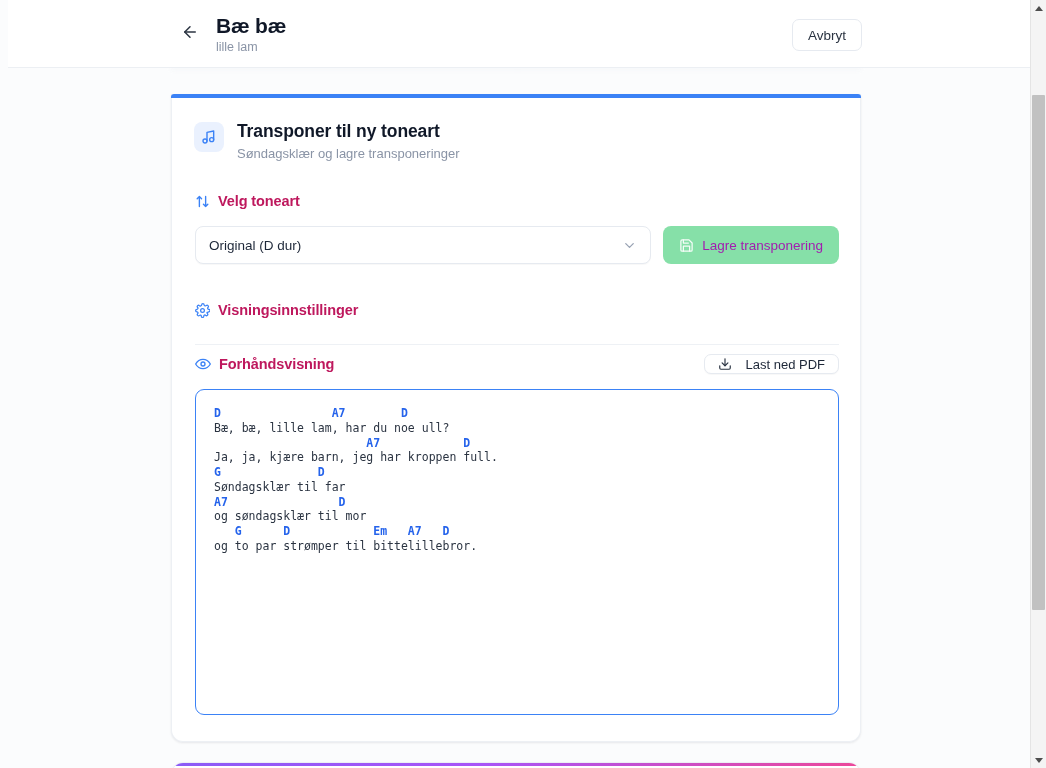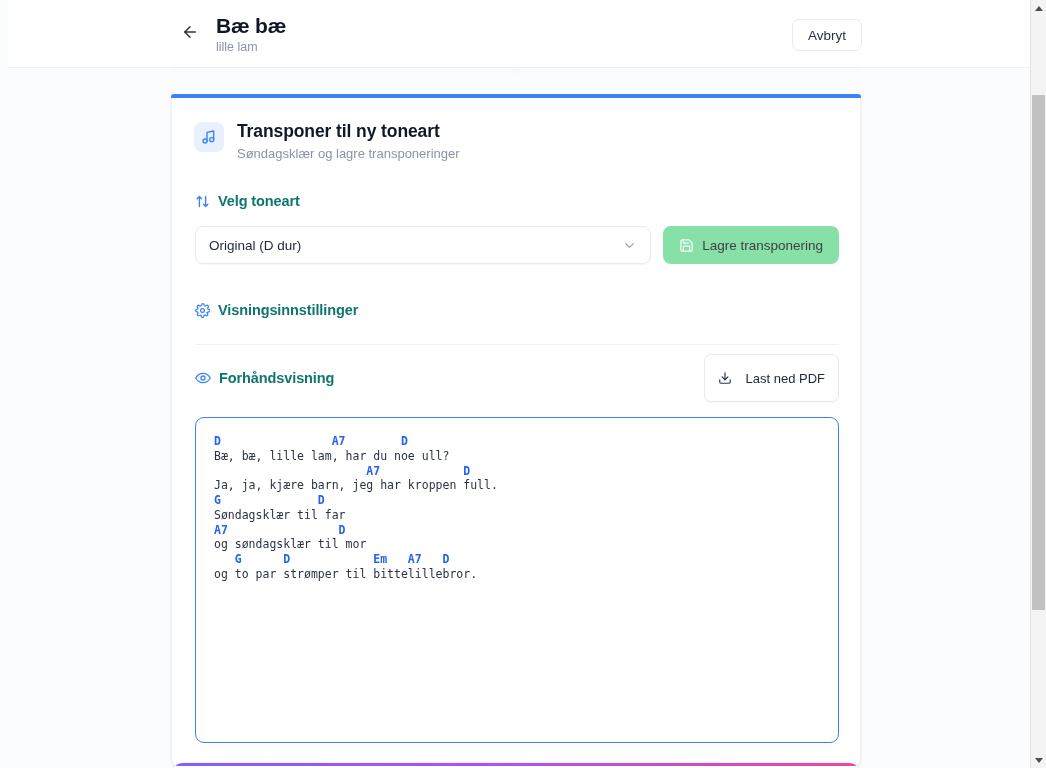--- a/index.html
+++ b/index.html
@@ -186,21 +186,21 @@
 
   
   .section-head {
     display: flex;
     align-items: center;
     gap: 8px;
   }
   .section-title {
     font-size: 14.5px;
     font-weight: bold;
-    color: #0f766e;
+    color: #be185d;
     letter-spacing: -0.1px;
   }
   .sec-icon { display: flex; align-items: center; color: #3b82f6; }
 
   
   .toneart-block { margin-top: 31px; padding-left: 2px; }
   .toneart-row {
     margin-top: 17px;
     display: flex;
     gap: 12px;
@@ -232,42 +232,42 @@
     height: 38px;
     padding: 0 16px;
     background: #86e0a8;
     border: none;
     border-radius: 8px;
     display: flex;
     align-items: center;
     gap: 8px;
     font-family: "Liberation Sans", sans-serif;
     font-size: 13.5px;
-    color: #404040;
+    color: #a21caf;
     cursor: not-allowed;
   }
   .save-btn .ico { display: flex; align-items: center; opacity: .92; }
 
   
   .display-block { margin-top: 38px; padding-left: 2px; }
   .divider {
     height: 1px;
     background: #eef1f5;
     margin-top: 26px;
   }
 
   
   .preview-block { margin-top: 9px; padding-left: 2px; }
   .preview-head-row {
     display: flex;
     align-items: center;
     justify-content: space-between;
   }
   .pdf-btn {
-    height: 48px;
+    height: 20px;
     padding: 0 13px;
     background: #ffffff;
     border: 1px solid #e6eaf0;
     border-radius: 7px;
     display: flex;
     align-items: center;
     gap: 14px;
     font-family: "Liberation Sans", sans-serif;
     font-size: 13px;
     color: #1d2738;

